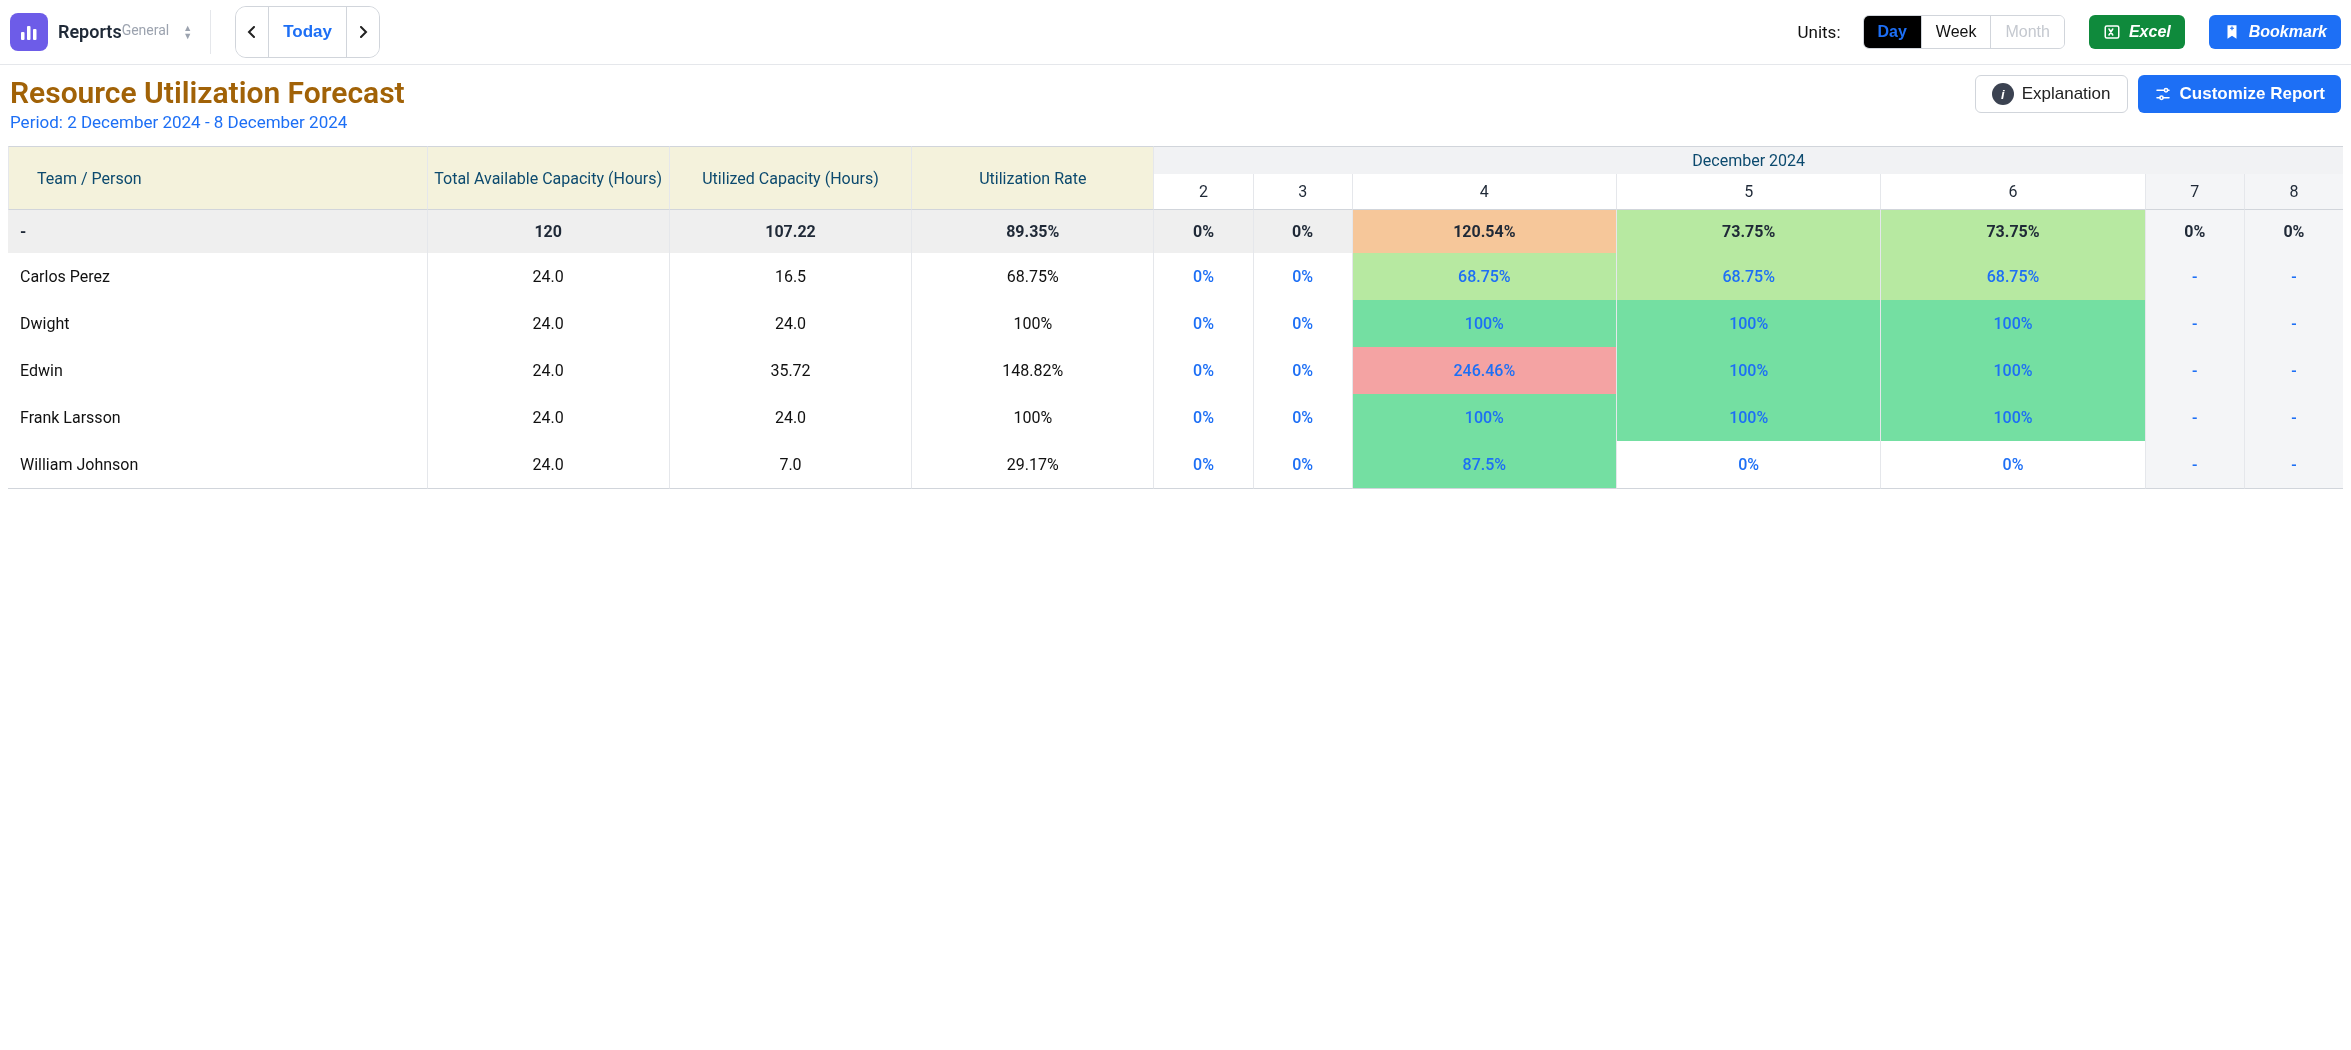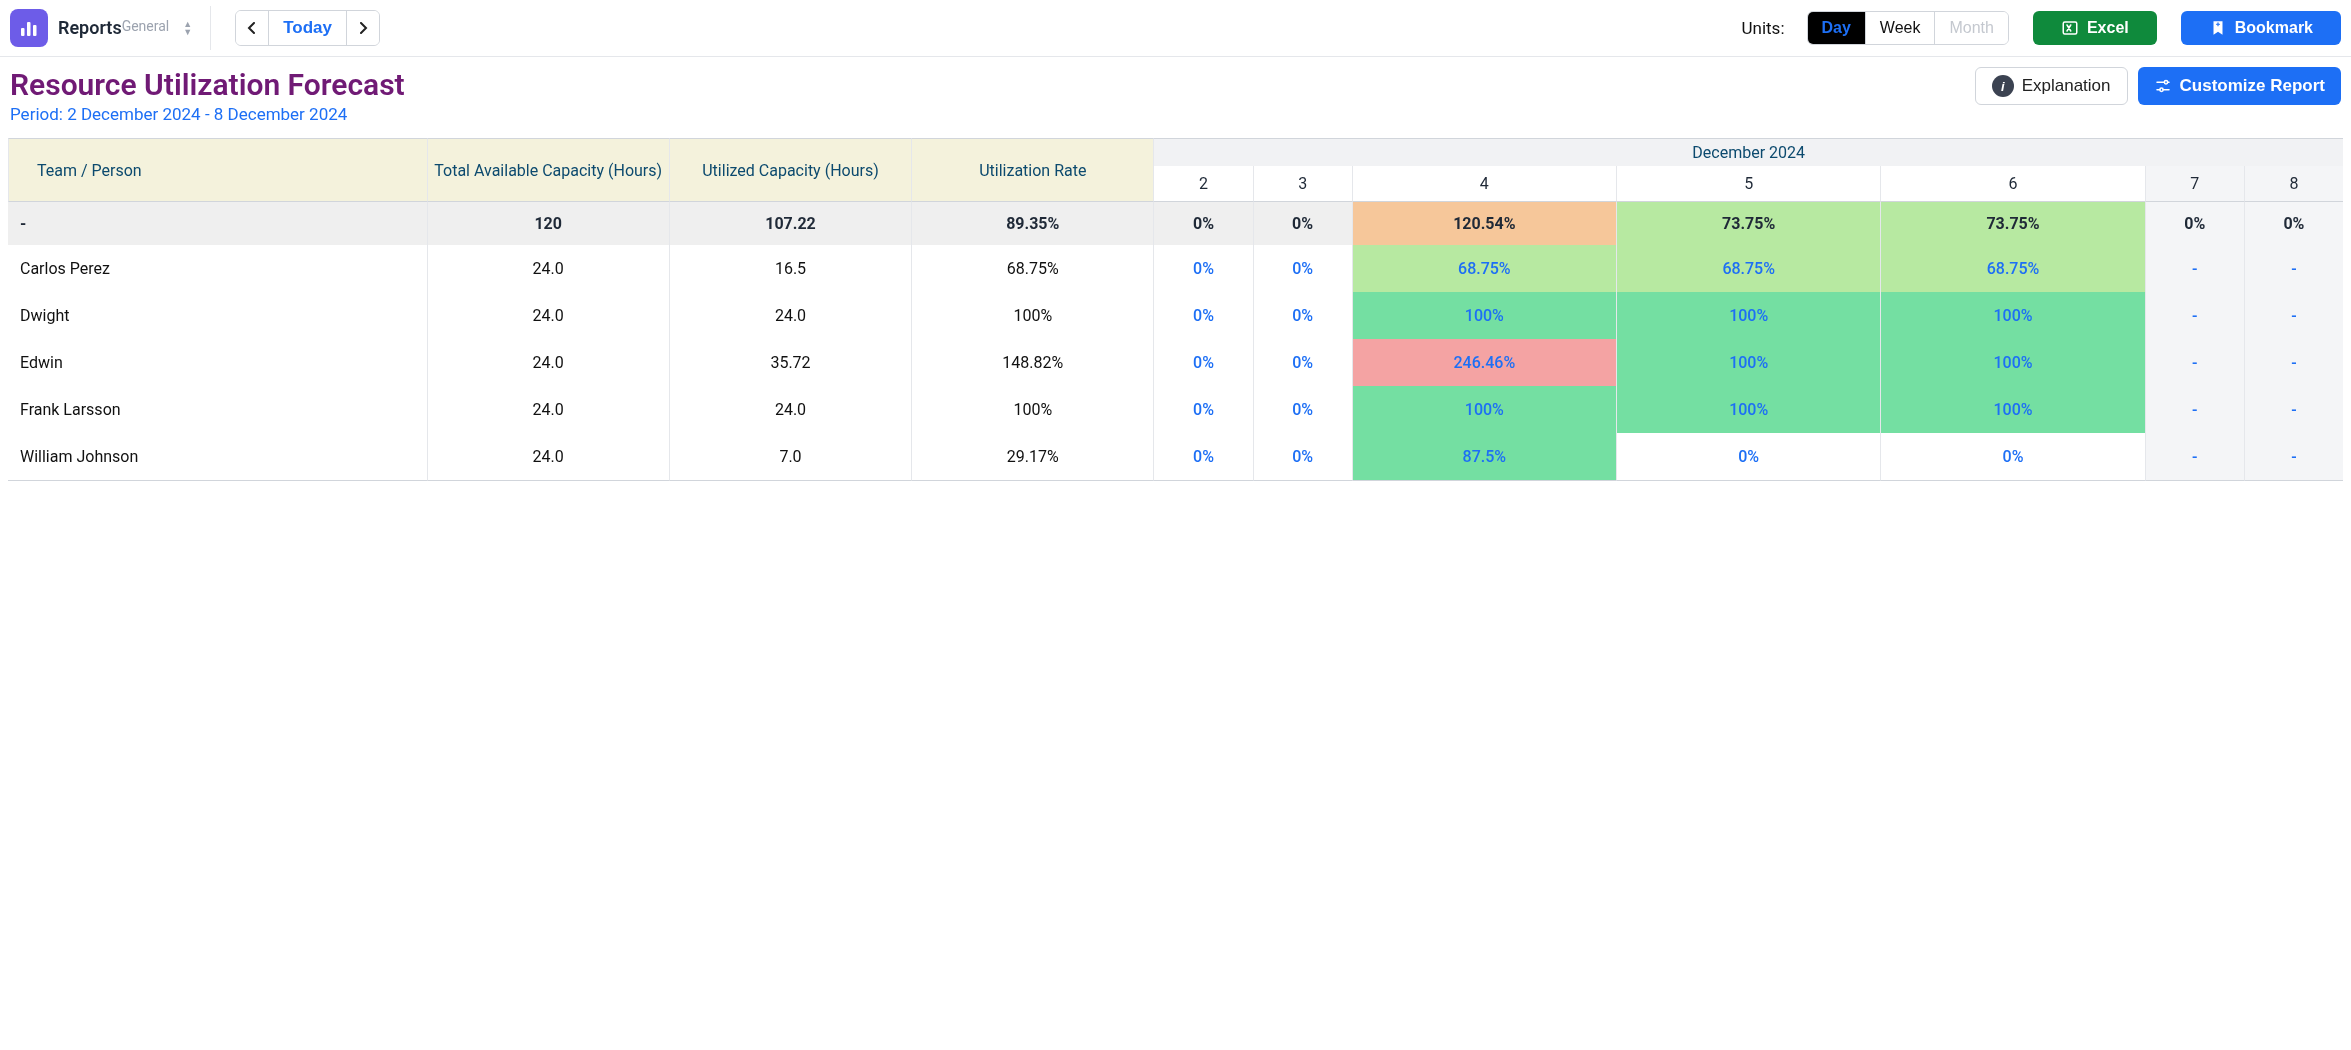--- a/index.html
+++ b/index.html
@@ -28,22 +28,22 @@
     background: #6d5ce8;
     border-radius: 8px;
     display: flex; align-items: center; justify-content: center;
   }
   .app-icon svg { width: 24px; height: 24px; }
   .app-labels { display:flex; flex-direction:row; line-height:1.15; }
   .app-title { font-size: 18px; font-weight: 600; color:#1f2937; }
   .app-sub   { font-size: 14px; color:#9ca3af; }
   .updown { color:#9ca3af; display:flex; flex-direction:column; font-size:9px; line-height:8px; margin-left:4px;}
   .nav-seg {
-    display:flex; border:1px solid #d1d5db; border-radius:6px; overflow:hidden;
-    height:36px; align-items:stretch; margin-left:10px;
+    display:flex; border:1px solid #d1d5db; border-radius:11px; overflow:hidden;
+    height:52px; align-items:stretch; margin-left:10px;
   }
   .nav-btn {
     display:flex; align-items:center; justify-content:center;
     padding:0 10px; background:#fff; border:none; font-size:16px; color:#1f2937; cursor:pointer;
     border-right:1px solid #d1d5db;
   }
   .nav-btn:last-child{border-right:none;}
   .nav-btn.today { color:#1d6ff5; font-weight:600; padding:0 14px; font-size:17px;}
   .spacer { flex:1; }
   .units-label { font-size:17px; color:#111; margin-right:8px;}
@@ -51,33 +51,34 @@
     display:flex; border:1px solid #d1d5db; border-radius:6px; overflow:hidden; height:34px;
   }
   .unit-btn {
     padding:0 14px; background:#fff; border:none; font-size:16px; cursor:pointer; border-right:1px solid #d1d5db;
     display:flex; align-items:center; color:#111;
   }
   .unit-btn:last-child{border-right:none;}
   .unit-btn.active { background:#000000; color:#1d6ff5; font-weight:600;}
   .unit-btn.disabled { color:#c4c8cf; }
   .pill-btn {
-    display:flex; align-items:center; gap:8px; height:34px; padding:0 28px;
+    display:flex; align-items:center; gap:8px; height:34px; padding:0 14px;
     border-radius:6px; font-weight:600; font-size:16px; border:none; cursor:pointer;
     margin-left:10px;
+    font-style:italic;
   }
   .pill-green { background:#0f8a3c; color:#fff; }
   .pill-blue  { background:#1d6ff5; color:#fff; }
   .pill-btn svg { width:18px; height:18px; }
   .divider { height:1px; background:#e5e7eb; width:100%; }
 
   .header-row {
     display:flex; align-items:flex-start; padding:10px 10px 14px 10px; gap:10px;
   }
-  .page-title { font-size:30px; font-weight:600; color:#701a75; }
+  .page-title { font-size:30px; font-weight:600; color:#a16207; }
   .page-period { font-size:17px; color:#1d6ff5; margin-top:2px; }
   .header-actions { display:flex; gap:10px; align-items:flex-start; }
   .outline-btn {
     display:flex; align-items:center; gap:8px; height:38px; padding:0 16px;
     border:1px solid #d1d5db; background:#fff; border-radius:6px; font-size:17px; cursor:pointer; color:#222;
   }
   .outline-btn .info-ic {
     width:22px; height:22px; border-radius:50%; background:#3b4251; color:#fff;
     display:flex; align-items:center; justify-content:center; font-weight:700; font-size:13px; font-style:italic;
   }

